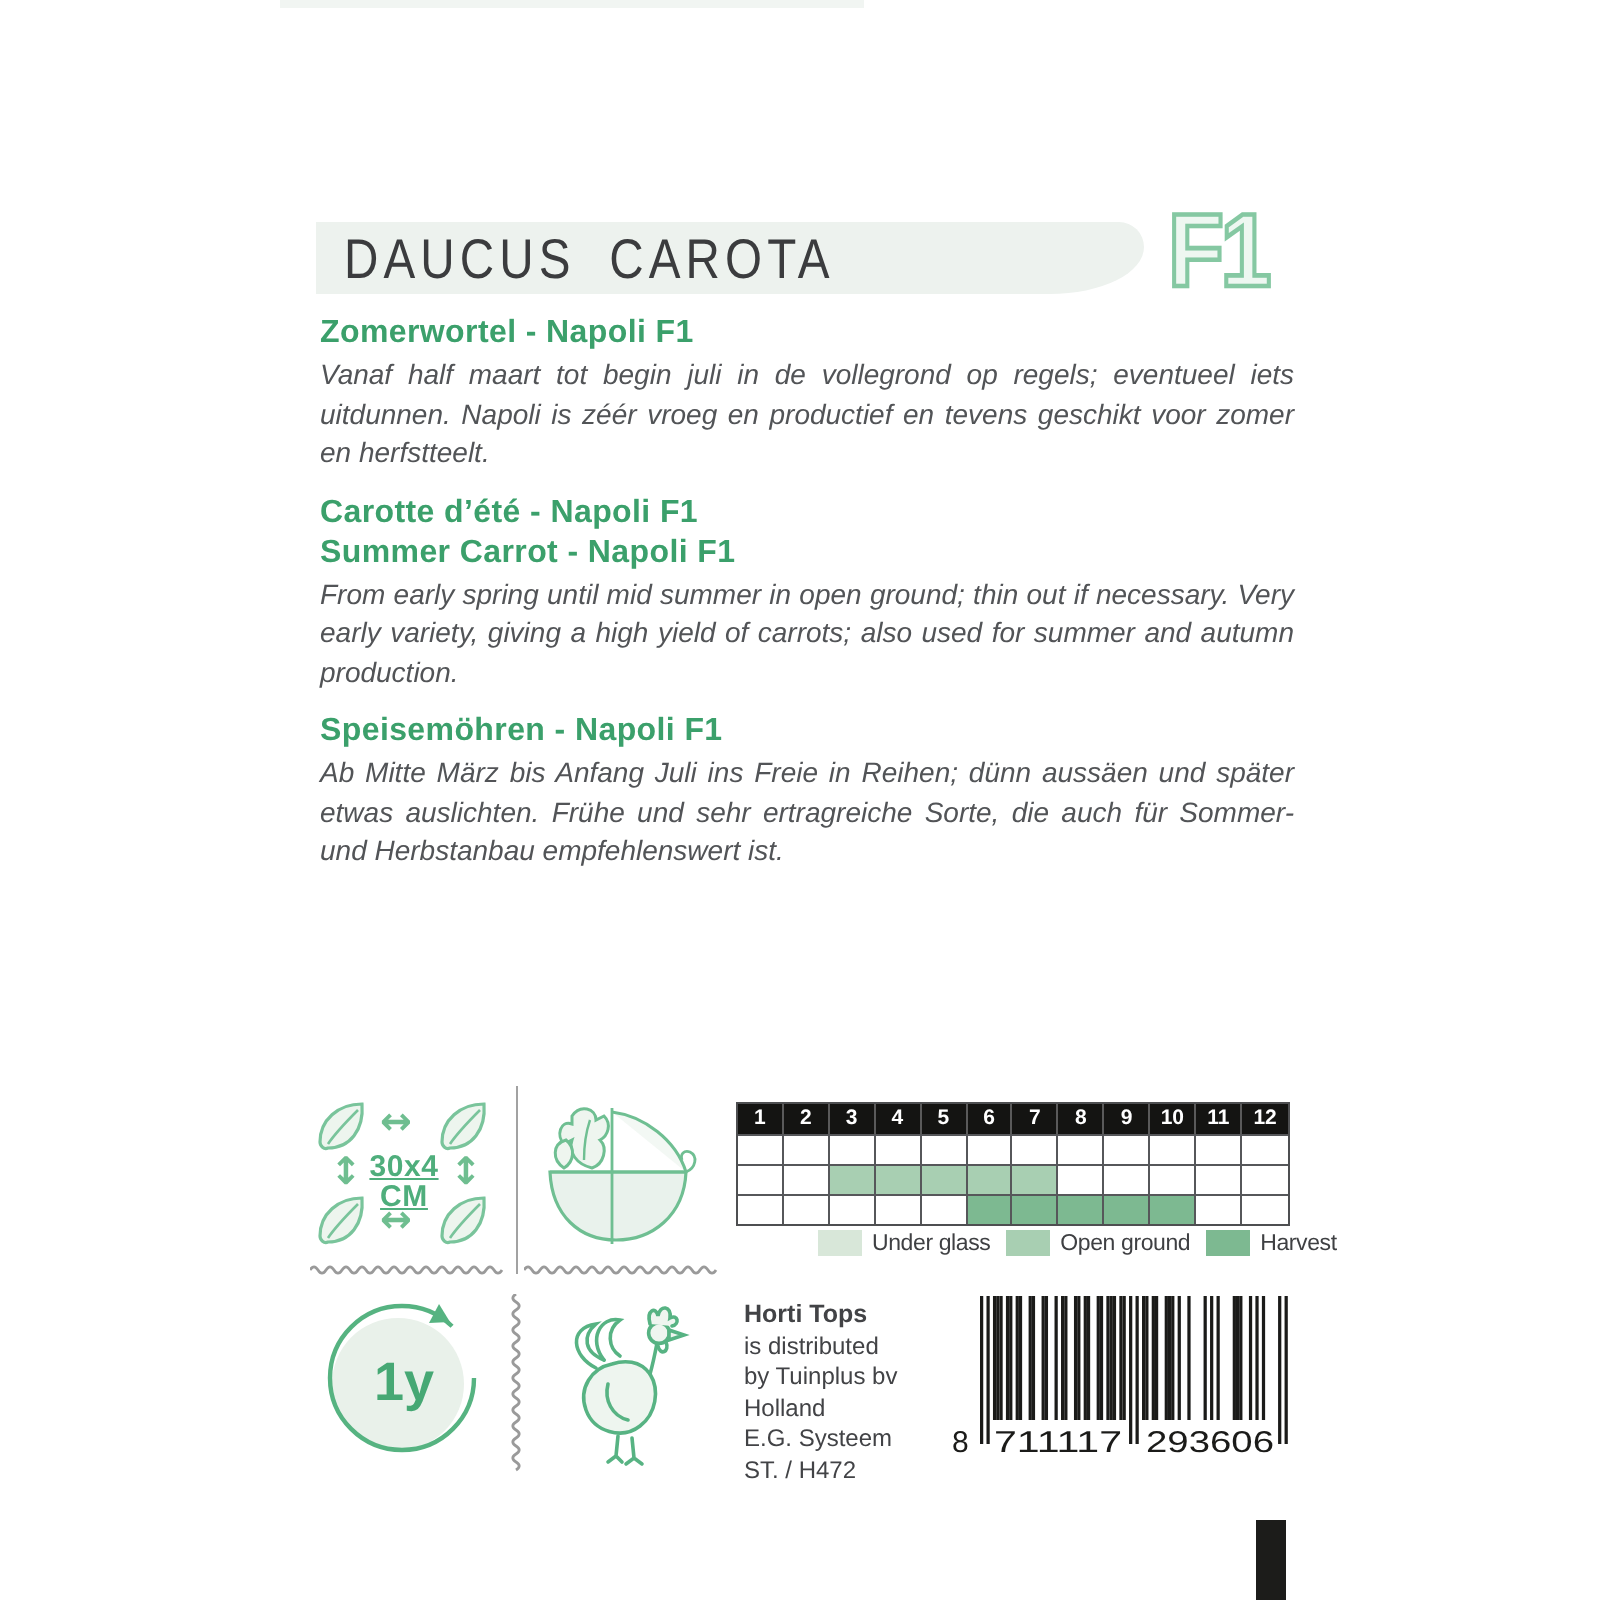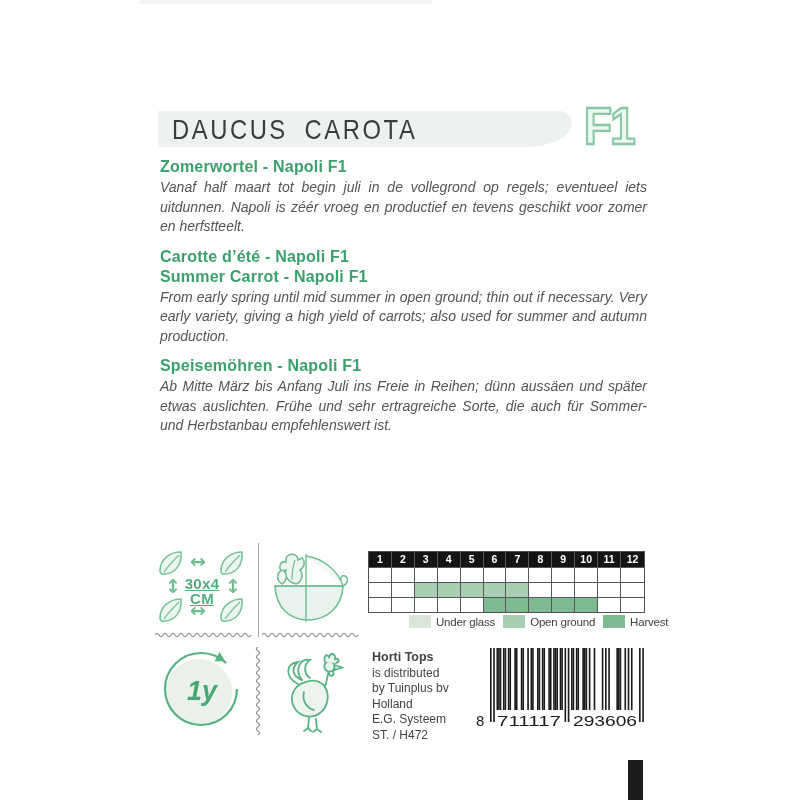--- a/index.html
+++ b/index.html
@@ -24,21 +24,21 @@
   .sec p{margin:0 0 11px 0;font-size:14px;line-height:19.5px;color:#525457;
          text-align:justify;font-style:italic;}
 
   .abs{position:absolute;}
   .arrow{position:absolute;color:#6fbe90;font-family:"DejaVu Sans",sans-serif;
          font-size:19px;font-weight:bold;line-height:1;}
   .spacing-text{position:absolute;left:180px;top:576px;width:44px;text-align:center;
                 color:#4fae7c;font-weight:bold;font-size:15px;line-height:15px;letter-spacing:0.3px;text-decoration:underline;}
   .divider-solid{position:absolute;left:258px;top:543px;width:1.4px;height:94px;background:#a2a2a2;}
   .viability-label{position:absolute;left:180px;top:676px;width:44px;text-align:center;
-                   font-size:27px;font-weight:bold;color:#46a874;font-style:italic;}
+                   font-size:27px;font-weight:bold;color:#46a874;}
 
   .cal{position:absolute;left:368px;top:551px;width:277px;border:1.5px solid #4e4f51;
        box-sizing:border-box;background:#fff;}
   .cal-head{display:grid;grid-template-columns:repeat(12,1fr);height:15px;background:#141412;}
   .cal-head div{color:#ffffff;font-size:10.5px;font-weight:bold;text-align:center;
                 line-height:15px;border-right:1px solid #5a5a5a;box-sizing:border-box;}
   .cal-head div:last-child{border-right:none;}
   .cal-row{display:grid;grid-template-columns:repeat(12,1fr);height:15px;}
   .cal-row div{border-right:1px solid #56575a;border-top:1px solid #56575a;box-sizing:border-box;}
   .cal-row div:last-child{border-right:none;}

